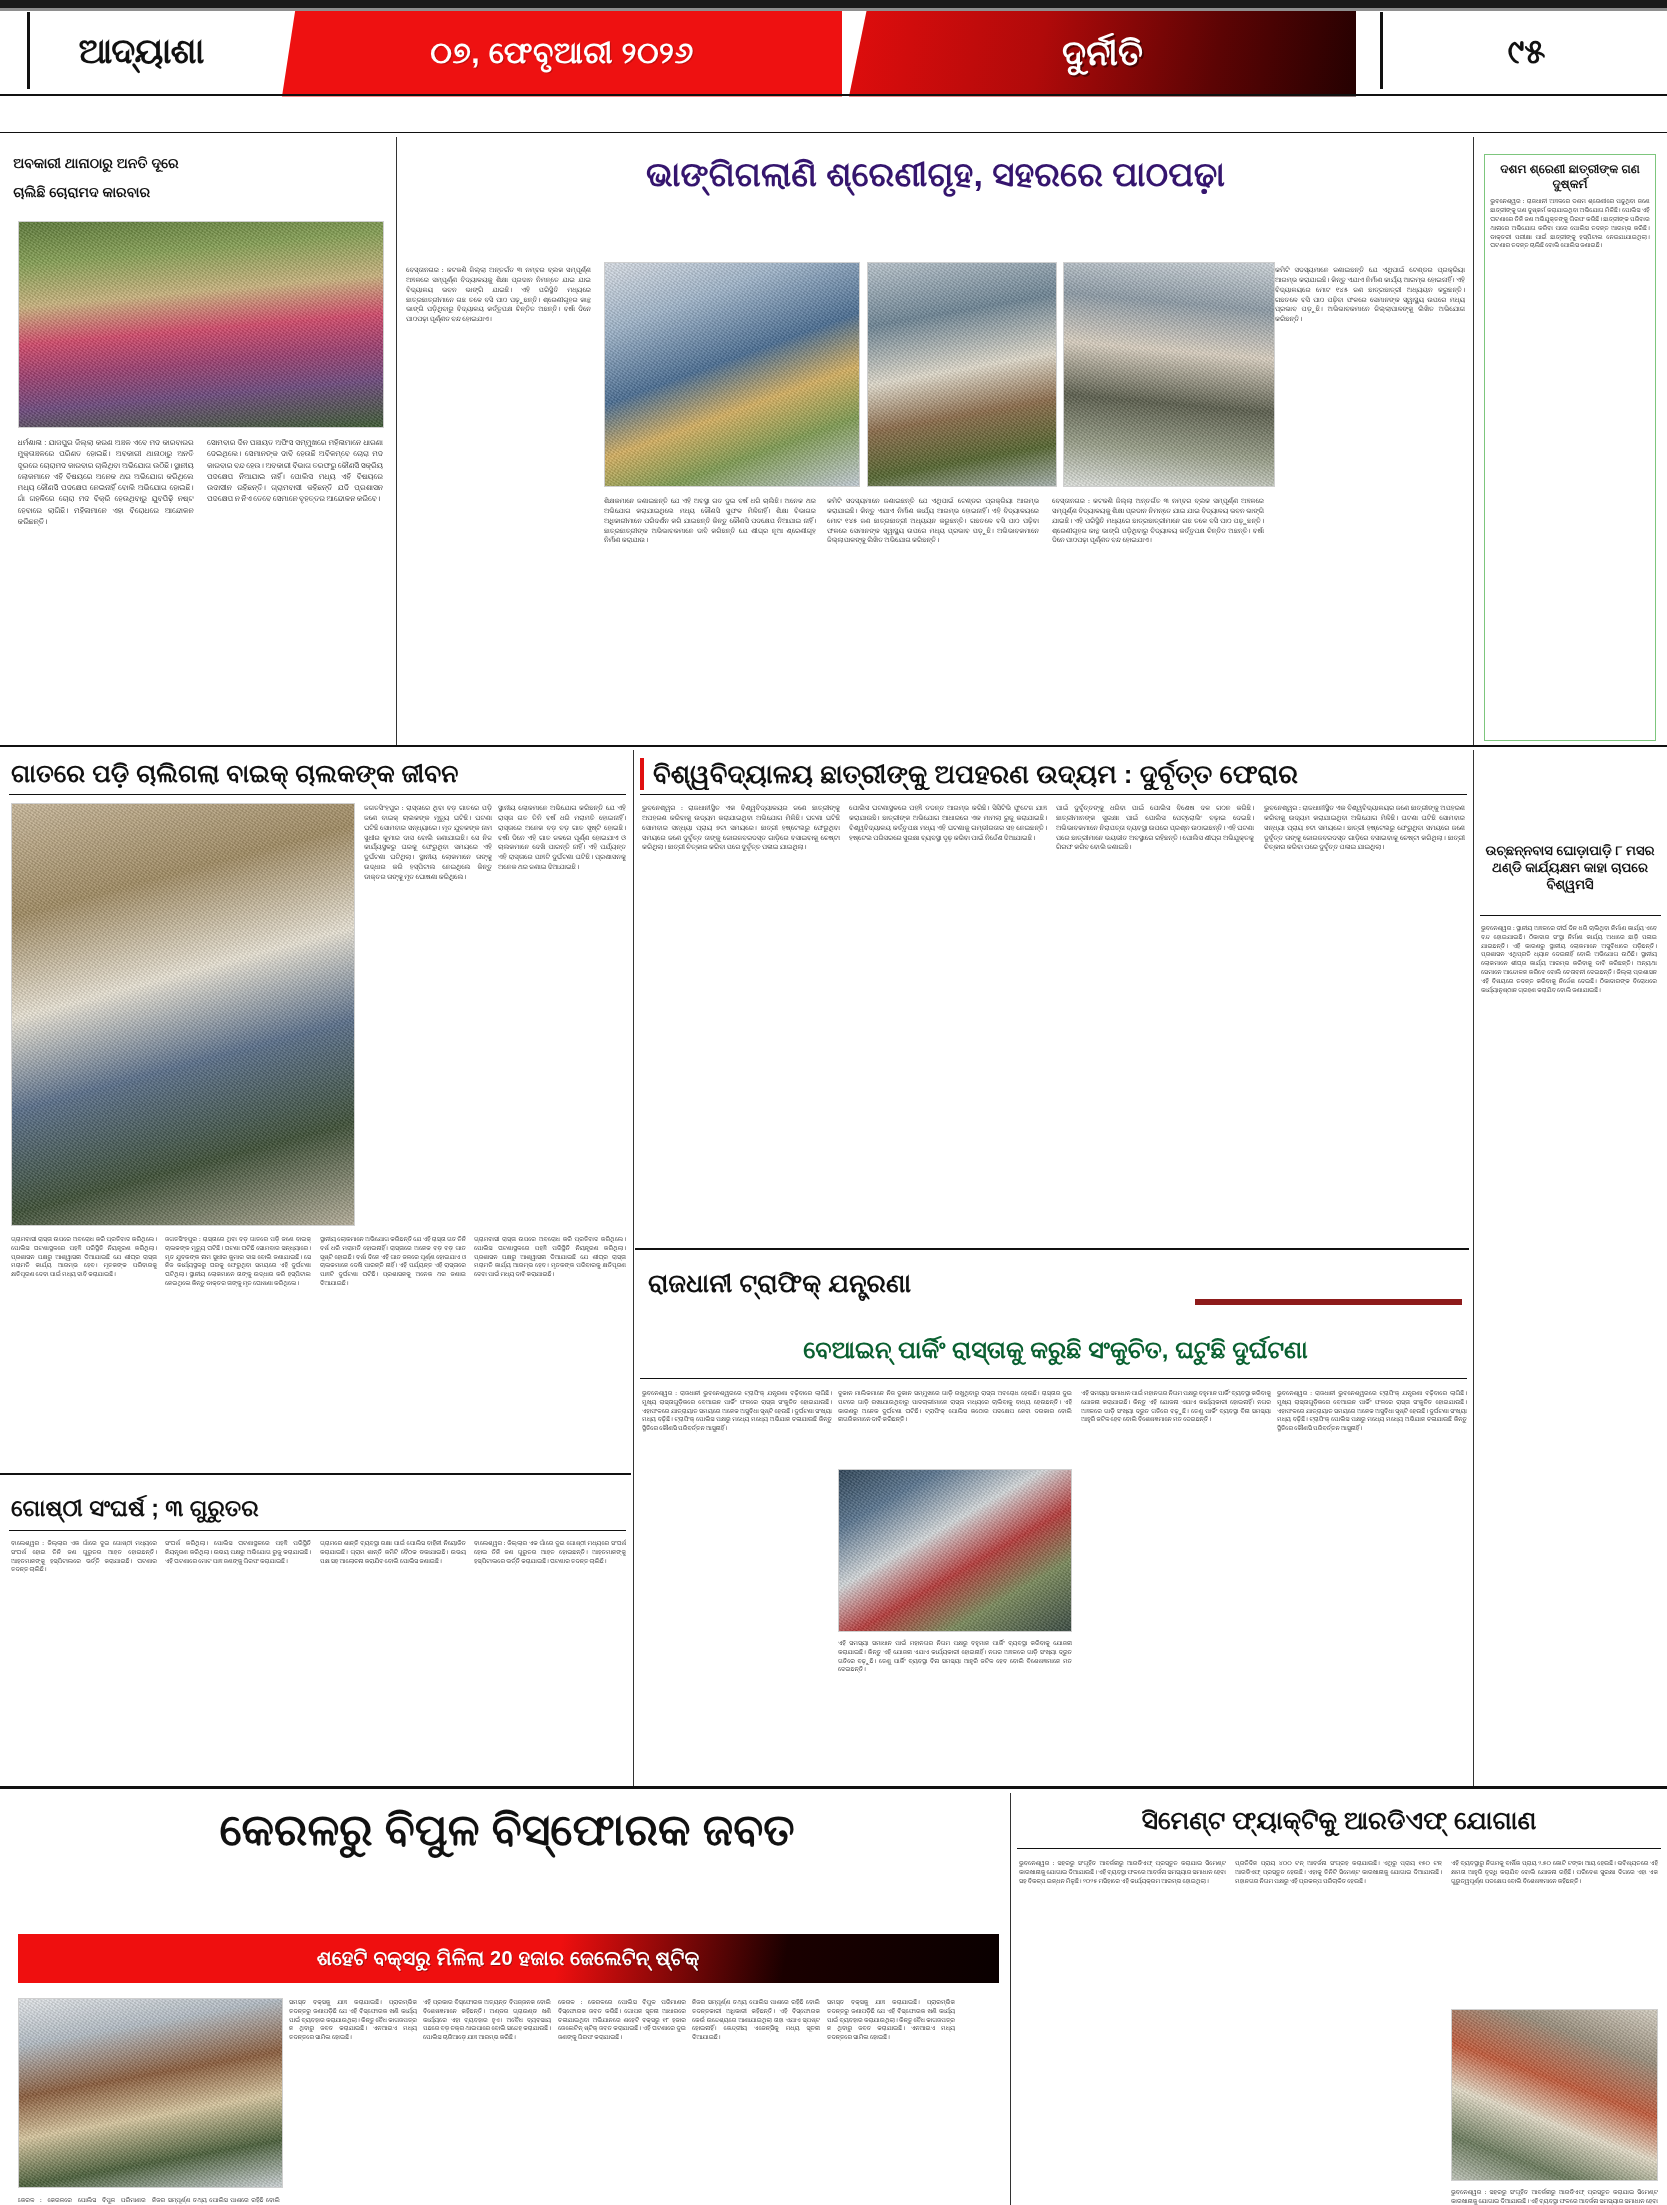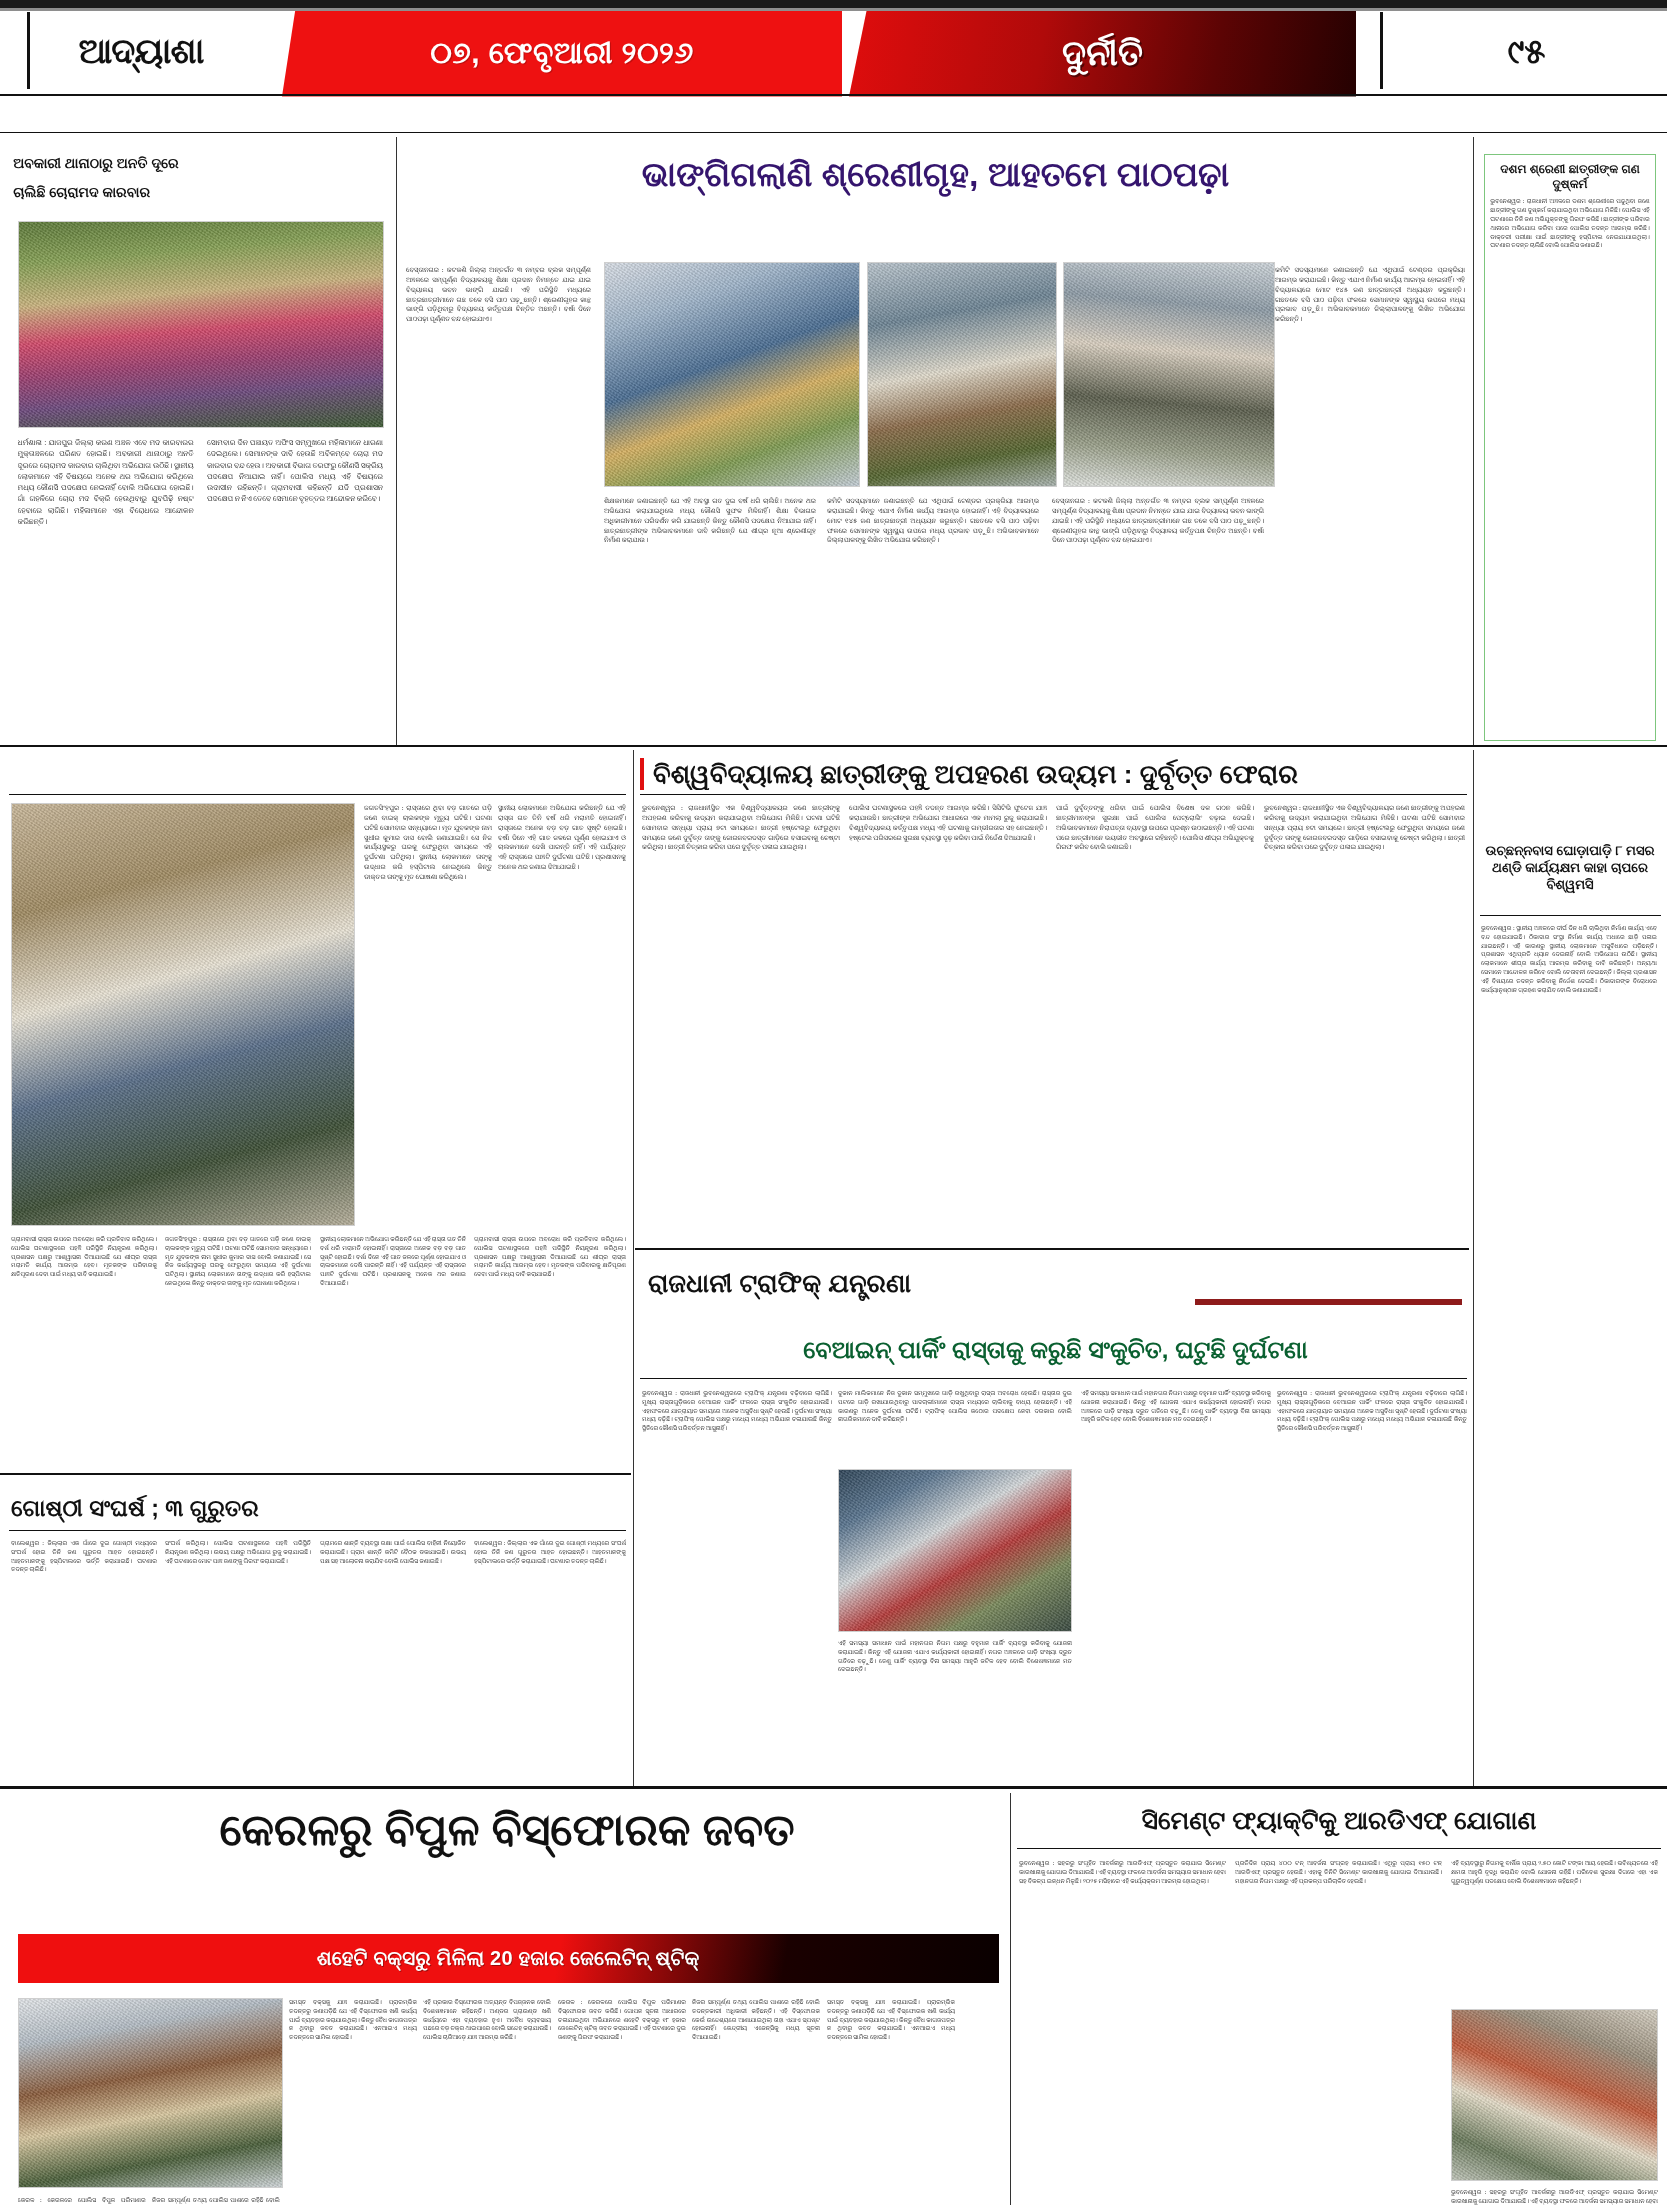--- a/index.html
+++ b/index.html
@@ -147,21 +147,21 @@
   <div class="col hl h-top-left" style="left:13.2px; top:155px; width:375px; height:26.5px;">ଅବକାରୀ ଥାନାଠାରୁ ଅନତି ଦୂରେ</div>
   <div class="col hl h-top-left" style="left:13.2px; top:184px; width:375px; height:26.5px;">ଚାଲିଛି ଚୋରାମଦ କାରବାର</div>
 
   <div class="photo ph-a" style="left:17.6px; top:221px; width:366px; height:207px;">
     <div class="ph-noise"></div>
   </div>
 
   <div class="col bodytext" style="left:17.6px; top:437px; width:176px; height:304px;">ଧର୍ମଶାଳା : ଯାଜପୁର ଜିଲ୍ଲା କରଣ ଅଞ୍ଚଳ ଏବେ ମଦ କାରବାରର ମୁକ୍ତାଞ୍ଚଳରେ ପରିଣତ ହୋଇଛି। ଅବକାରୀ ଥାନାଠାରୁ ଅନତି ଦୂରରେ ଚୋରାମଦ କାରବାର ଚାଲିଥିବା ଅଭିଯୋଗ ଉଠିଛି। ସ୍ଥାନୀୟ ଲୋକମାନେ ଏହି ବିଷୟରେ ଅନେକ ଥର ଅଭିଯୋଗ କରିଥିଲେ ମଧ୍ୟ କୌଣସି ପଦକ୍ଷେପ ନେଇନାହିଁ ବୋଲି ଅଭିଯୋଗ ହୋଇଛି। ଗାଁ ଗହଳିରେ ଚୋରା ମଦ ବିକ୍ରି ହେଉଥିବାରୁ ଯୁବପିଢ଼ି ନଷ୍ଟ ହେବାରେ ଲାଗିଛି। ମହିଳାମାନେ ଏହା ବିରୋଧରେ ଆନ୍ଦୋଳନ କରିଛନ୍ତି।</div>
   <div class="col bodytext" style="left:207px; top:437px; width:176px; height:304px;">ସୋମବାର ଦିନ ପଞ୍ଚାୟତ ଅଫିସ ସମ୍ମୁଖରେ ମହିଳାମାନେ ଧାରଣା ଦେଇଥିଲେ। ସେମାନଙ୍କ ଦାବି ହେଉଛି ଅବିଳମ୍ବେ ଚୋରା ମଦ କାରବାର ବନ୍ଦ ହେଉ। ଅବକାରୀ ବିଭାଗ ତରଫରୁ କୌଣସି ସକ୍ରିୟ ପଦକ୍ଷେପ ନିଆଯାଇ ନାହିଁ। ପୋଲିସ ମଧ୍ୟ ଏହି ବିଷୟରେ ଉଦାସୀନ ରହିଛନ୍ତି। ଗ୍ରାମବାସୀ କହିଛନ୍ତି ଯଦି ପ୍ରଶାସନ ପଦକ୍ଷେପ ନ ନିଏ ତେବେ ସେମାନେ ବୃହତ୍ତର ଆନ୍ଦୋଳନ କରିବେ।</div>
 
-  <div class="col hl-purple h-main" style="left:404px; top:155px; width:1063px; height:53px;">ଭାଙ୍ଗିଗଲାଣି ଶ୍ରେଣୀଗୃହ, ଆହତମେ ପାଠପଢ଼ା</div>
+  <div class="col hl-purple h-main" style="left:404px; top:155px; width:1063px; height:53px;">ଭାଙ୍ଗିଗଲାଣି ଶ୍ରେଣୀଗୃହ, ସହରରେ ପାଠପଢ଼ା</div>
 
   <div class="col bodytext sm" style="left:406px; top:265px; width:185px; height:476px;">ବେସ୍ତାନଗର : କଟକଣି ଜିଲ୍ଲା ଅନ୍ତର୍ଗତ ୩ ନମ୍ବର ବ୍ଲକ ସମ୍ପୂର୍ଣ୍ଣ ଅଞ୍ଚଳରେ ସମ୍ପୂର୍ଣ୍ଣ ବିଦ୍ୟାଳୟକୁ ଶିକ୍ଷା ପ୍ରଦାନ ନିମନ୍ତେ ଯାଇ ଯାଇ ବିଦ୍ୟାଳୟ ଭବନ ଭାଙ୍ଗି ଯାଇଛି। ଏହି ପରିସ୍ଥିତି ମଧ୍ୟରେ ଛାତ୍ରଛାତ୍ରୀମାନେ ଗଛ ତଳେ ବସି ପାଠ ପଢ଼ୁଛନ୍ତି। ଶ୍ରେଣୀଗୃହର କାନ୍ଥ ଭାଙ୍ଗି ପଡ଼ିଥିବାରୁ ବିଦ୍ୟାଳୟ କର୍ତ୍ତୃପକ୍ଷ ଚିନ୍ତିତ ଅଛନ୍ତି। ବର୍ଷା ଦିନେ ପାଠପଢ଼ା ପୂର୍ଣ୍ଣତ ବନ୍ଦ ହୋଇଯାଏ।</div>
 
   <div class="photo ph-b" style="left:604px; top:262px; width:256px; height:225px;">
     <div class="ph-noise"></div>
   </div>
   <div class="photo ph-c" style="left:867px; top:262px; width:190px; height:225px;">
     <div class="ph-noise"></div>
   </div>
   <div class="photo ph-d" style="left:1063px; top:262px; width:212px; height:225px;">
@@ -175,20 +175,21 @@
 
   <div class="greenbox" style="left:1484px; top:154px; width:172px; height:587px;">
     <div class="greenbox-title" style="padding:7px 4.4px 0 4.4px;">ଦଶମ ଶ୍ରେଣୀ ଛାତ୍ରୀଙ୍କ ଗଣ ଦୁଷ୍କର୍ମ</div>
     <div class="bodytext xs" style="padding:6.2px 5.3px 0 5.3px; text-align:justify;">ଭୁବନେଶ୍ୱର : ରାଜଧାନୀ ଅଞ୍ଚଳରେ ଦଶମ ଶ୍ରେଣୀରେ ପଢୁଥିବା ଜଣେ ଛାତ୍ରୀଙ୍କୁ ଗଣ ଦୁଷ୍କର୍ମ କରାଯାଇଥିବା ଅଭିଯୋଗ ମିଳିଛି। ପୋଲିସ ଏହି ଘଟଣାରେ ତିନି ଜଣ ଅଭିଯୁକ୍ତଙ୍କୁ ଗିରଫ କରିଛି। ଛାତ୍ରୀଙ୍କ ପରିବାର ଥାନାରେ ଅଭିଯୋଗ କରିବା ପରେ ପୋଲିସ ତଦନ୍ତ ଆରମ୍ଭ କରିଛି। ଡାକ୍ତରୀ ପରୀକ୍ଷା ପାଇଁ ଛାତ୍ରୀଙ୍କୁ ହସ୍ପିଟାଲ ନେଇଯାଯାଇଥିଲା। ଘଟଣାର ତଦନ୍ତ ଚାଲିଛି ବୋଲି ପୋଲିସ ଜଣାଇଛି।</div>
   </div>
 
   <div class="hrule" style="left:0; top:745px; width:1667px; height:2.2px;"></div>
   <div class="vrule" style="left:633px; top:750px; width:1.3px; height:1036px;"></div>
   <div class="vrule" style="left:1473px; top:750px; width:1.3px; height:1036px;"></div>
 
+  <div class="col hl h-mid-left" style="left:11px; top:759px; width:613px; height:31px;">ଗାତରେ ପଡ଼ି ଚାଲିଗଲା ବାଇକ୍ ଚାଲକଙ୍କ ଜୀବନ</div>
   <div class="hrule" style="left:8.8px; top:794px; width:617px; height:0.9px;"></div>
 
   <div class="photo ph-e" style="left:11px; top:803px; width:344px; height:423px;">
     <div class="ph-noise"></div>
   </div>
 
   <div class="col bodytext sm" style="left:364px; top:803px; width:128px; height:423px;">ଜଗତସିଂହପୁର : ରାସ୍ତାରେ ଥିବା ବଡ଼ ଗାତରେ ପଡ଼ି ଜଣେ ବାଇକ୍ ଚାଲକଙ୍କ ମୃତ୍ୟୁ ଘଟିଛି। ଘଟଣା ଘଟିଛି ସୋମବାର ସନ୍ଧ୍ୟାରେ। ମୃତ ଯୁବକଙ୍କ ନାମ ସୁଧୀର କୁମାର ଦାସ ବୋଲି ଜଣାଯାଇଛି। ସେ ନିଜ କାର୍ଯ୍ୟସ୍ଥଳରୁ ଘରକୁ ଫେରୁଥିବା ସମୟରେ ଏହି ଦୁର୍ଘଟଣା ଘଟିଥିଲା। ସ୍ଥାନୀୟ ଲୋକମାନେ ତାଙ୍କୁ ଉଦ୍ଧାର କରି ହସ୍ପିଟାଲ ନେଇଥିଲେ କିନ୍ତୁ ଡାକ୍ତର ତାଙ୍କୁ ମୃତ ଘୋଷଣା କରିଥିଲେ।</div>
   <div class="col bodytext sm" style="left:498px; top:803px; width:128px; height:423px;">ସ୍ଥାନୀୟ ଲୋକମାନେ ଅଭିଯୋଗ କରିଛନ୍ତି ଯେ ଏହି ରାସ୍ତା ଗତ ତିନି ବର୍ଷ ଧରି ମରାମତି ହୋଇନାହିଁ। ରାସ୍ତାରେ ଅନେକ ବଡ଼ ବଡ଼ ଗାତ ସୃଷ୍ଟି ହୋଇଛି। ବର୍ଷା ଦିନେ ଏହି ଗାତ ଜଳରେ ପୂର୍ଣ୍ଣ ହୋଇଯାଏ ଓ ଚାଲକମାନେ ଦେଖି ପାରନ୍ତି ନାହିଁ। ଏହି ପର୍ଯ୍ୟନ୍ତ ଏହି ରାସ୍ତାରେ ପାଞ୍ଚଟି ଦୁର୍ଘଟଣା ଘଟିଛି। ପ୍ରଶାସନକୁ ଅନେକ ଥର ଜଣାଇ ଦିଆଯାଇଛି।</div>
 
   <div class="col bodytext xs" style="left:11px; top:1235px; width:146px; height:229px;">ଗ୍ରାମବାସୀ ରାସ୍ତା ଉପରେ ଅବରୋଧ କରି ପ୍ରତିବାଦ କରିଥିଲେ। ପୋଲିସ ଘଟଣାସ୍ଥଳରେ ପହଞ୍ଚି ପରିସ୍ଥିତି ନିୟନ୍ତ୍ରଣ କରିଥିଲା। ପ୍ରଶାସନ ପକ୍ଷରୁ ଆଶ୍ୱାସନା ଦିଆଯାଇଛି ଯେ ଶୀଘ୍ର ରାସ୍ତା ମରାମତି କାର୍ଯ୍ୟ ଆରମ୍ଭ ହେବ। ମୃତକଙ୍କ ପରିବାରକୁ କ୍ଷତିପୂରଣ ଦେବା ପାଇଁ ମଧ୍ୟ ଦାବି କରାଯାଇଛି।</div>

